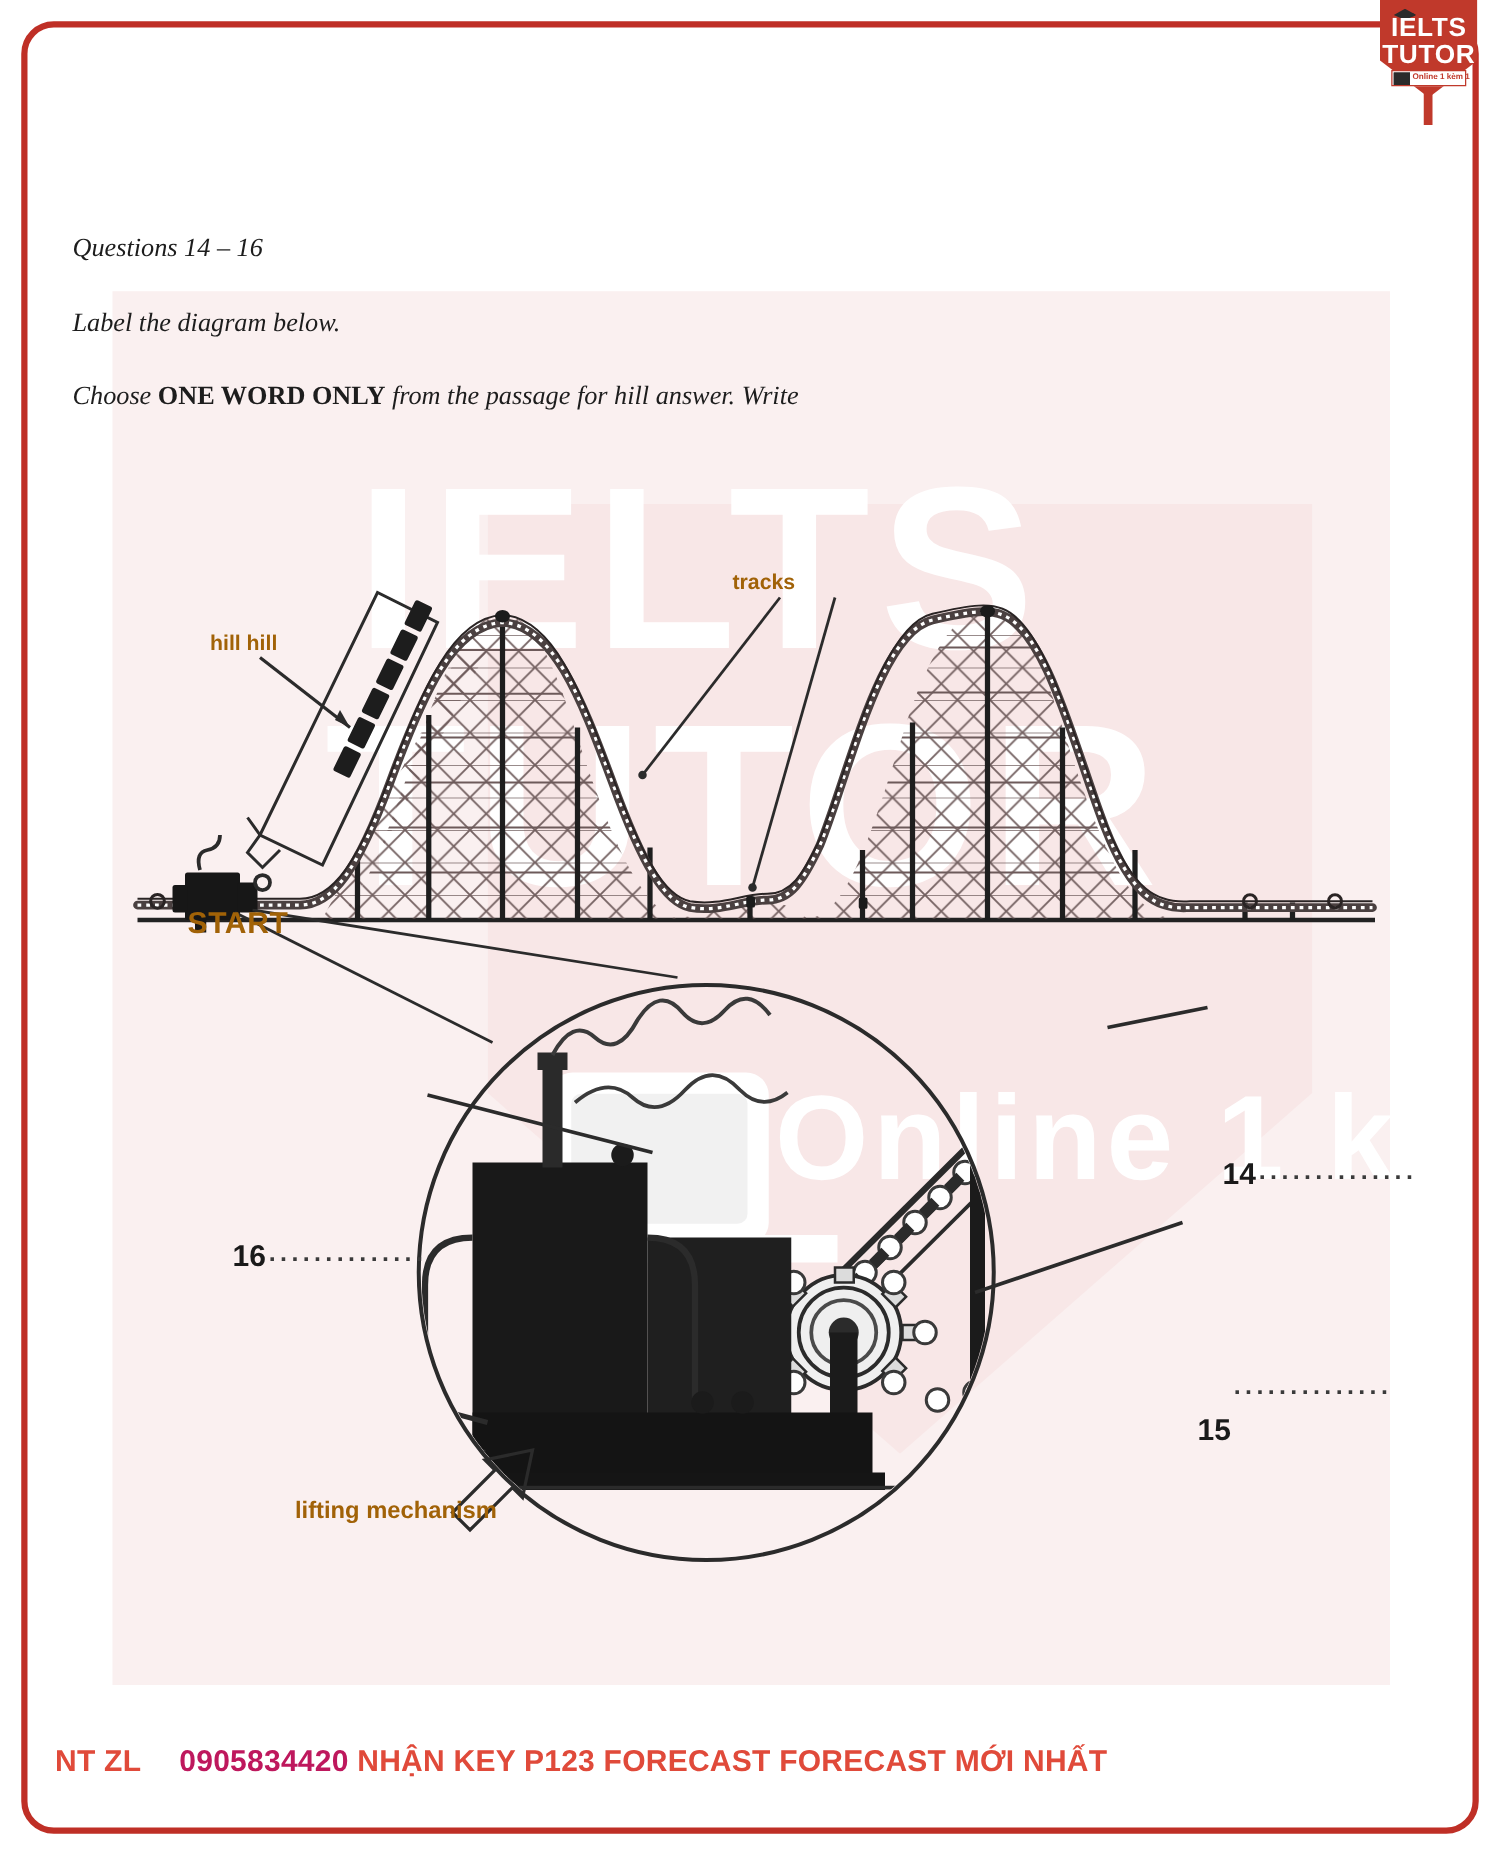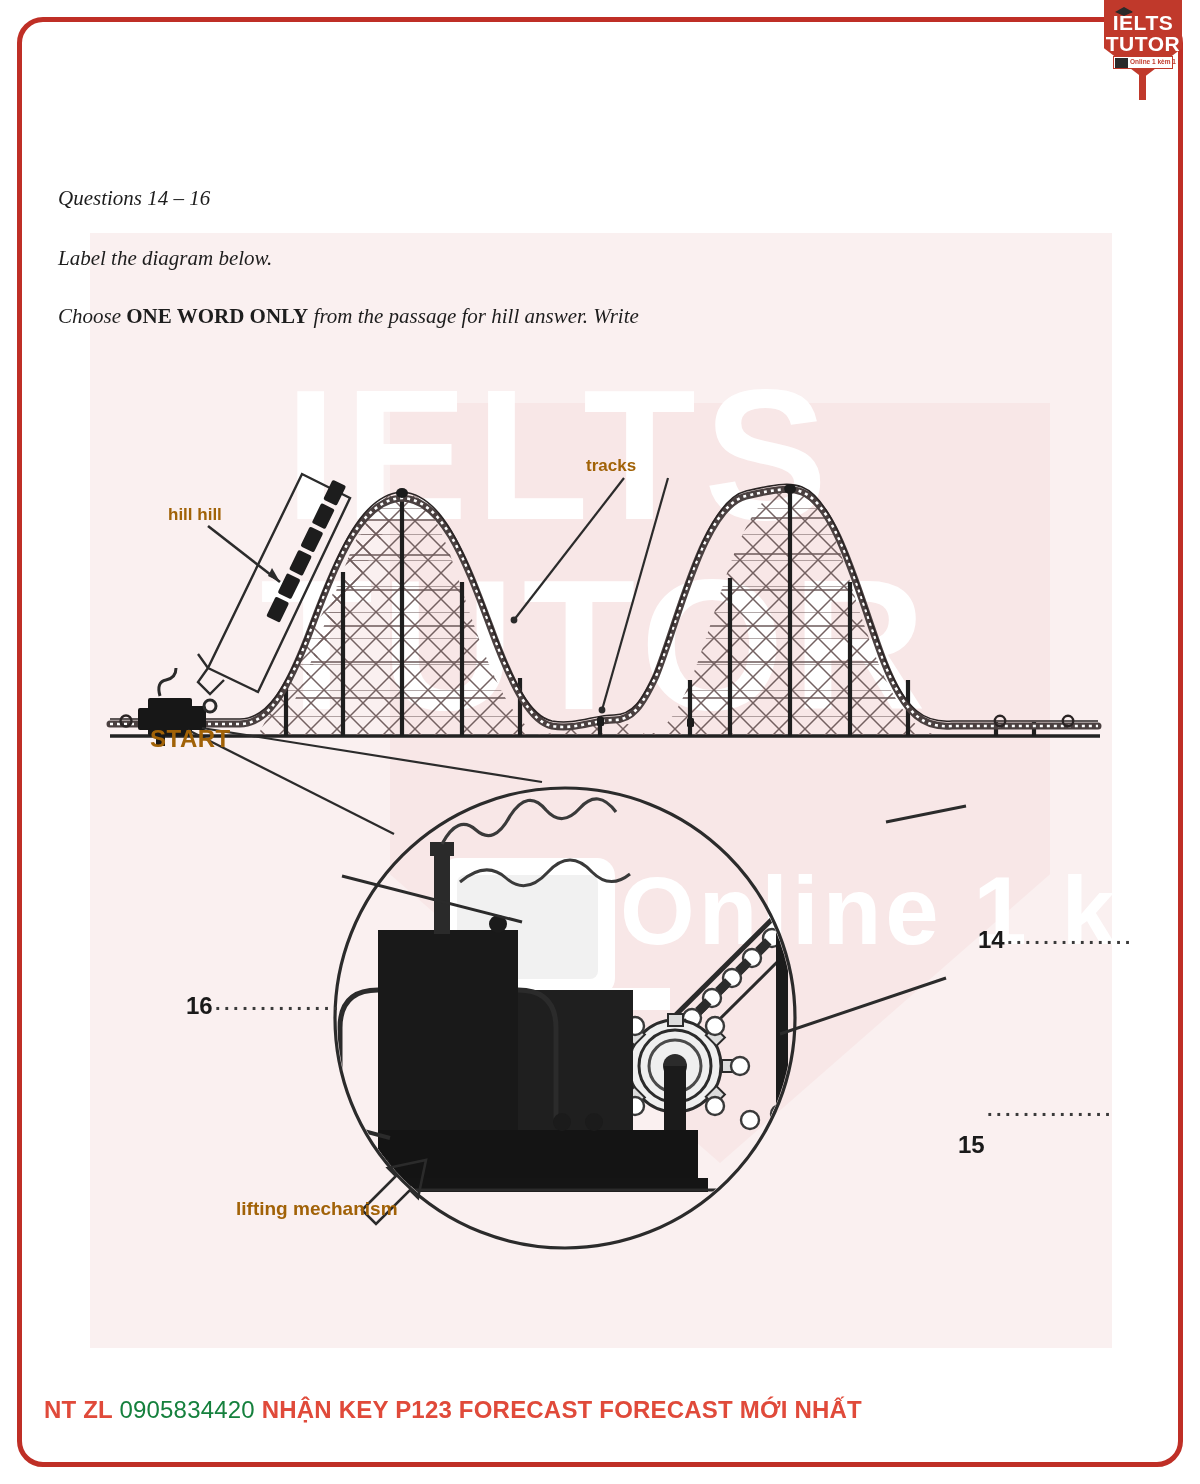--- a/index.html
+++ b/index.html
@@ -189,21 +189,21 @@
   
   #footer {
     position: absolute;
     left: 44px; top: 1396px;
     font-family: "Liberation Sans", sans-serif;
     font-size: 24px; font-weight: 700;
     color: #e04a3a;
     white-space: nowrap;
     letter-spacing: .2px;
   }
-  #footer .phone { color: #15803d; font-weight: 400; }
+  #footer .phone { color: #be185d; font-weight: 700; margin-left: 24px; }
 </style>
 </head>
 <body>
 
 <div id="page">
 
   <div id="pinkblock"></div>
 
   <div id="watermark">
     <div class="shieldwm"></div>

